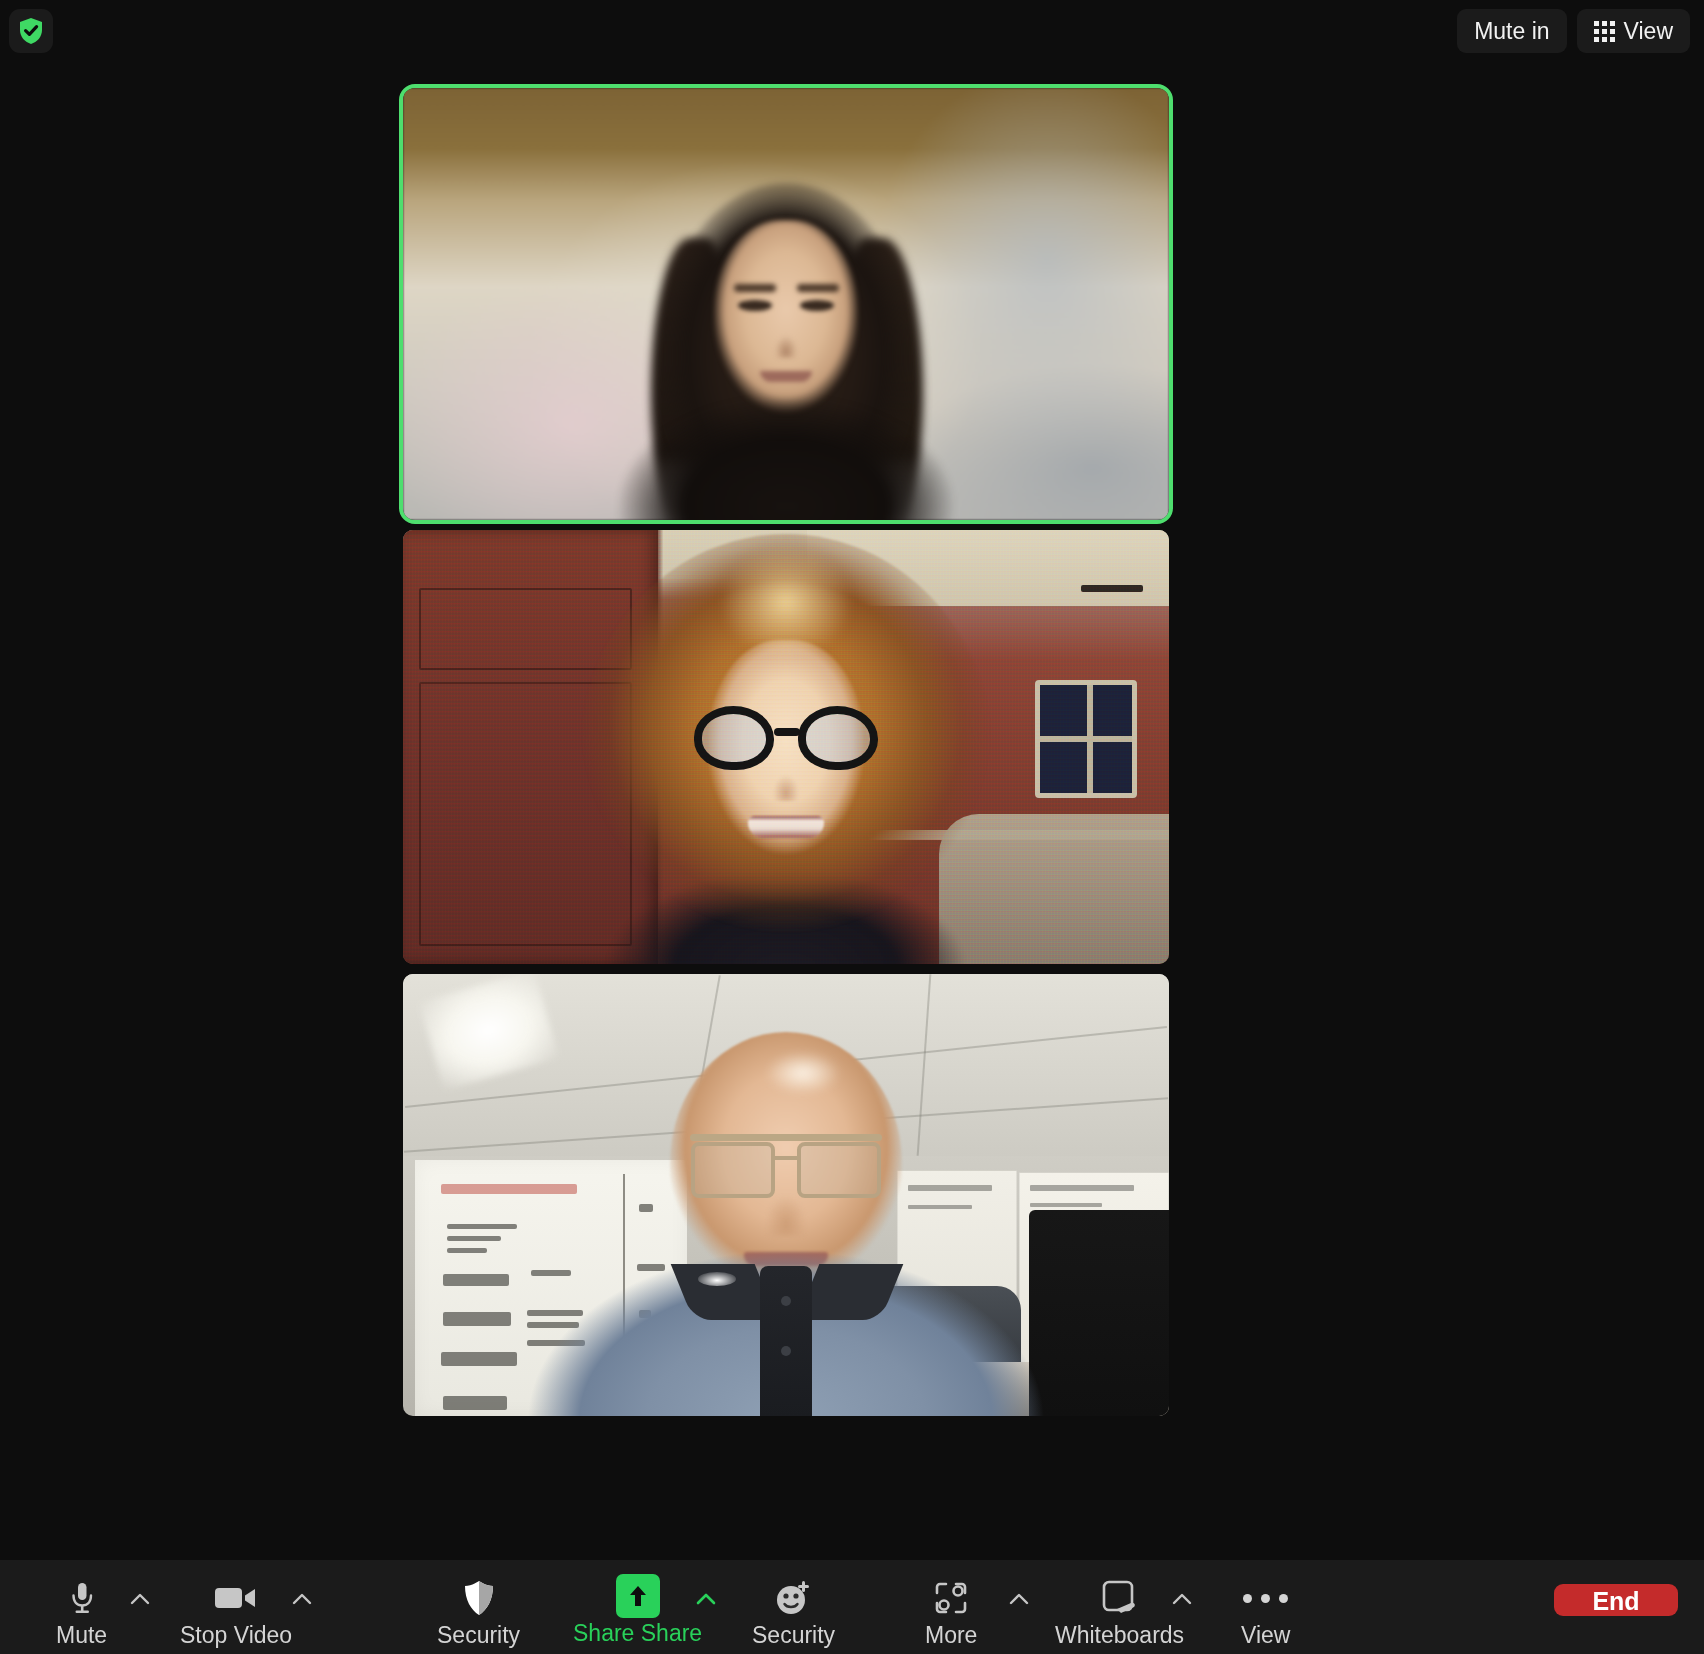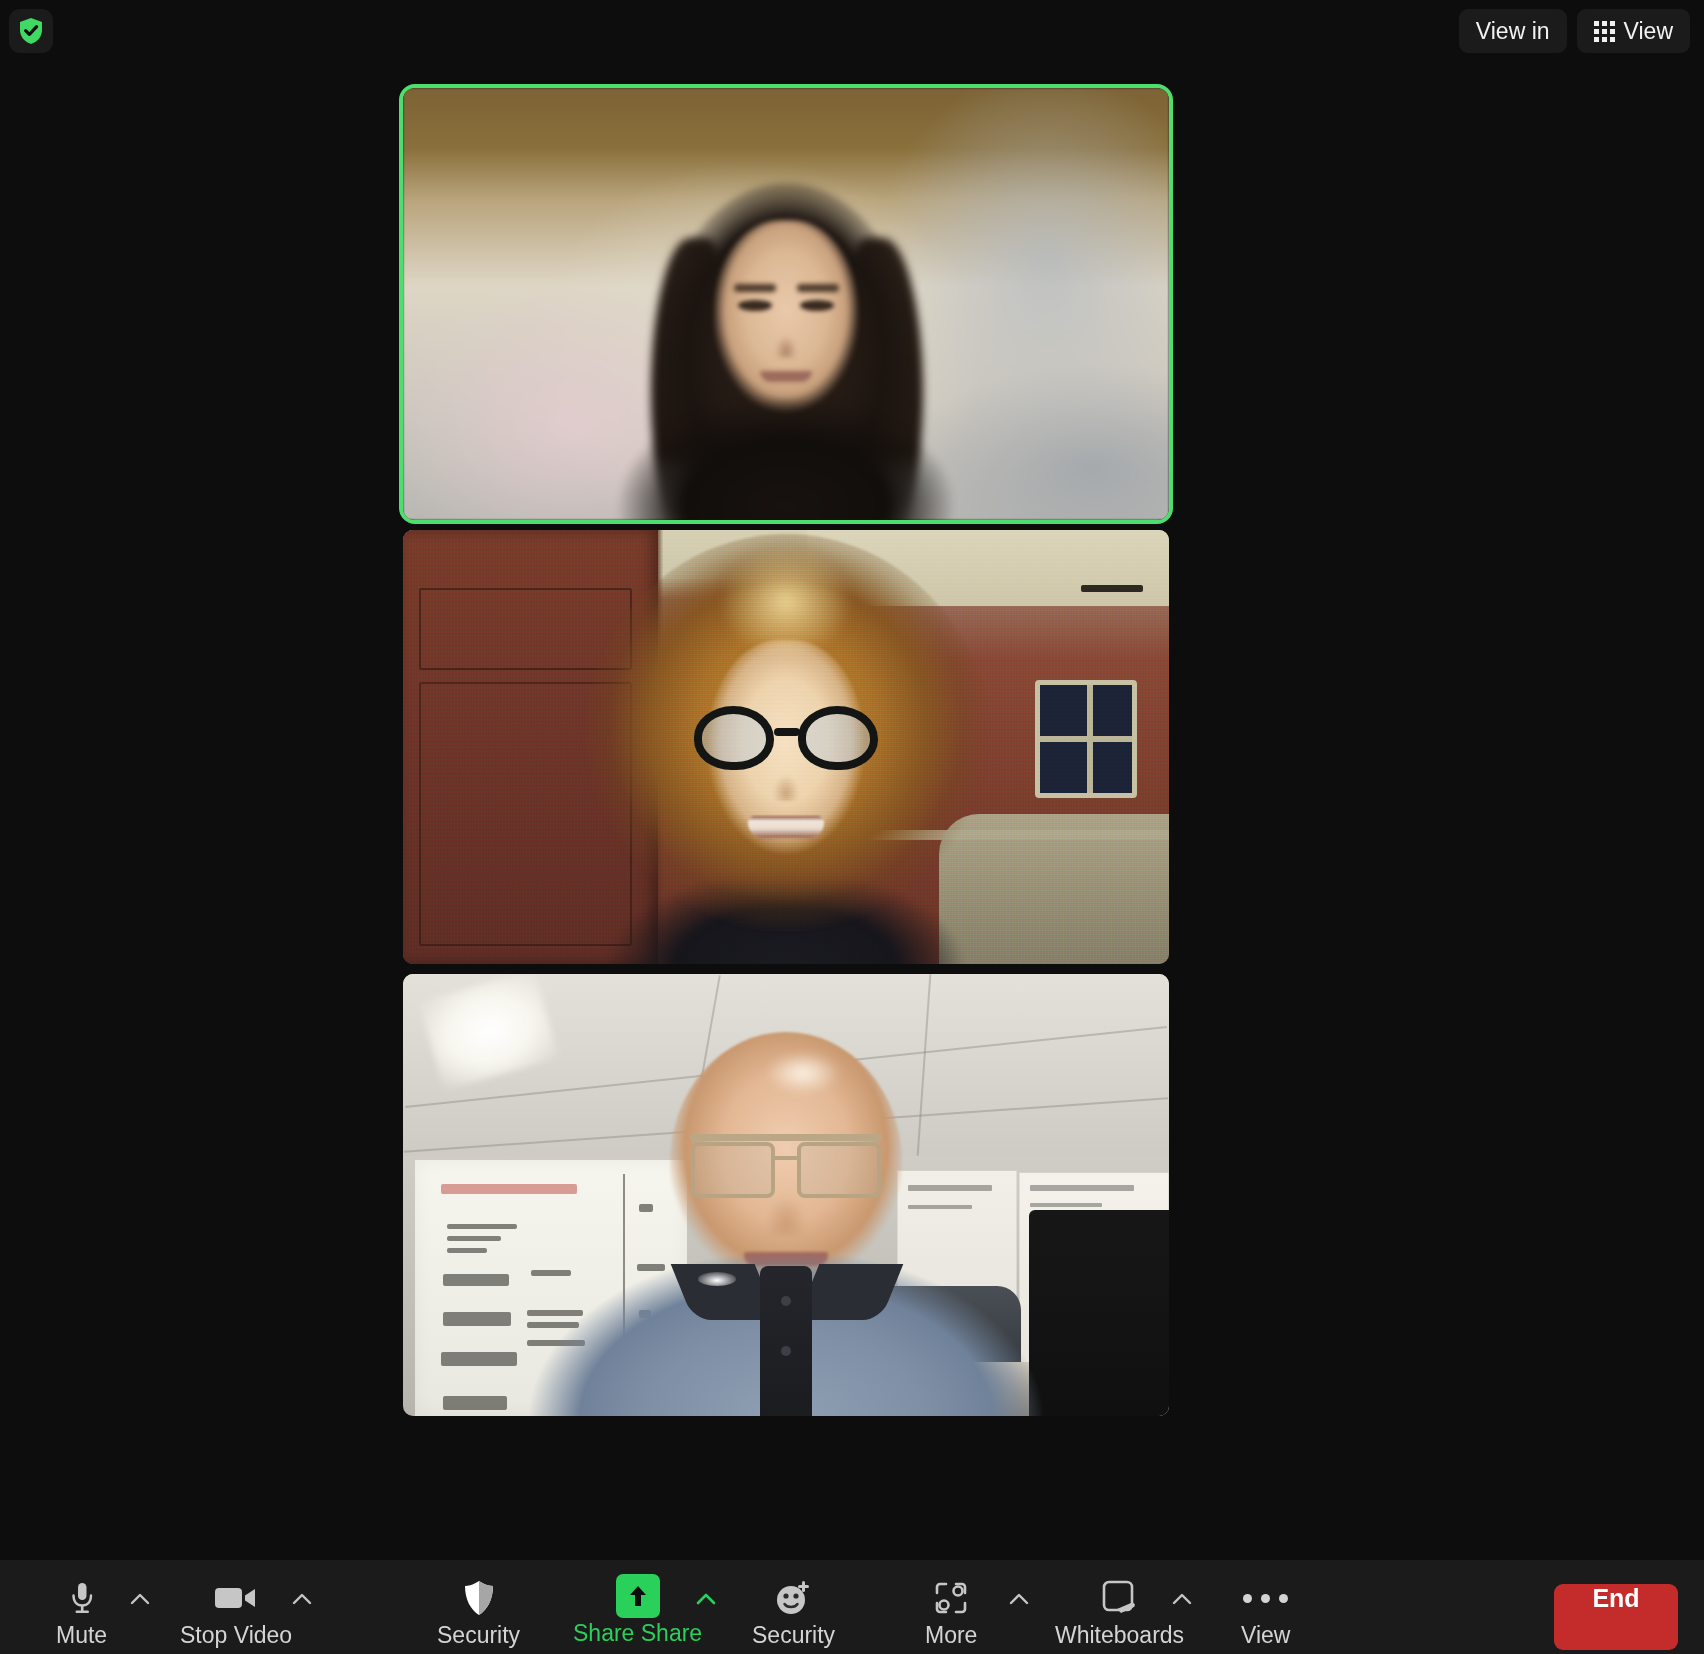--- a/index.html
+++ b/index.html
@@ -453,24 +453,24 @@
   }
   .caret svg { display:block; }
   .share-box {
     width:44px; height:44px;
     background:#29d15a;
     border-radius:7px;
     display:flex; align-items:center; justify-content:center;
   }
   .end-btn {
     position:absolute; right:26px; top:24px;
-    width:124px; height:66px;
+    width:124px; height:32px;
     background:#c42b2b;
     border-radius:9px;
-    display:flex; align-items:flex-start; justify-content:center;
+    display:flex; align-items:flex-end; justify-content:center;
     color:#ffffff; font-size:25px; font-weight:bold;
     cursor:pointer;
   }
   .dots { display:flex; gap:9px; align-items:center; }
   .dots i { width:9px; height:9px; background:#d4d4d4; border-radius:50%; display:block; }
 </style>
 </head>
 <body>
 
 <div class="app">
@@ -482,21 +482,21 @@
         <svg width="26" height="28" viewBox="0 0 26 28">
           <path d="M13 1 L24 5 V13 C24 20 19 25 13 27 C7 25 2 20 2 13 V5 Z" fill="#3fd964"></path>
           <path d="M7.6 13.6 L11.4 17.4 L18.6 9.6" stroke="#0d0d0d" stroke-width="3.2" fill="none" stroke-linecap="round" stroke-linejoin="round"></path>
         </svg>
       </span>
     </div>
 
 
     <div class="topright">
       <div class="tr-btn">
-        <span>View in</span>
+        <span>Mute in</span>
       </div>
       <div class="tr-btn">
         <span class="grid-icon">
           <i></i>
             <i></i>
             <i></i>
             <i></i>
             <i></i>
             <i></i>
             <i></i>

